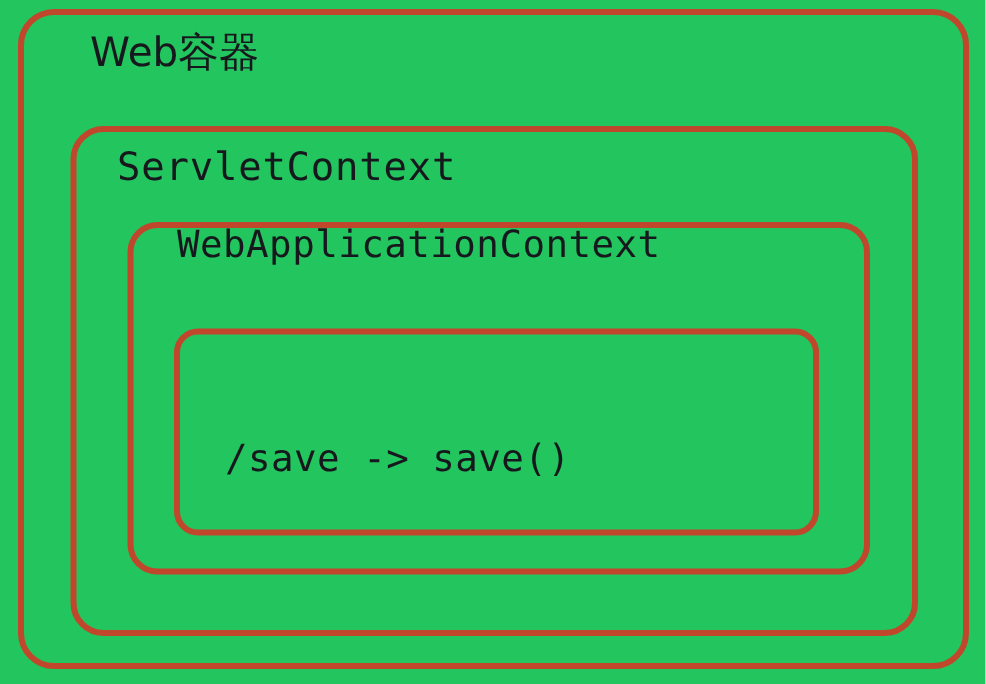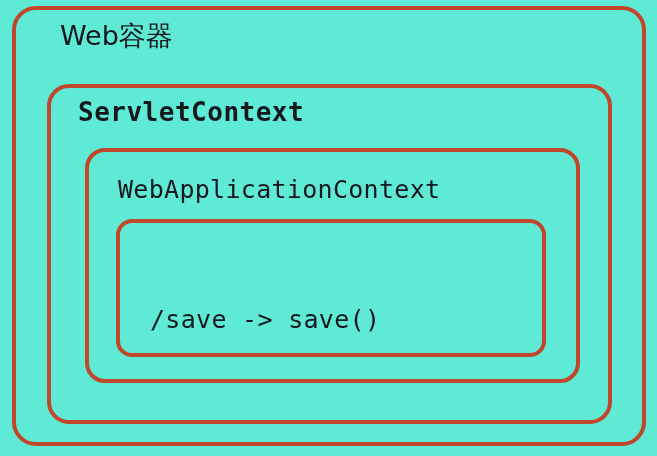--- a/index.html
+++ b/index.html
@@ -5,21 +5,21 @@
 <style>
   html, body {
     margin: 0;
     padding: 0;
     background: #ffffff;
   }
   #canvas {
     position: relative;
     width: 657px;
     height: 456px;
-    background: #5eead4;
+    background: #22c55e;
     overflow: hidden;
     font-family: "DejaVu Sans Mono", "Liberation Mono", monospace;
   }
 
   
   .box {
     position: absolute;
     box-sizing: border-box;
     border-style: solid;
     background: transparent;
@@ -79,44 +79,42 @@
     font-family: "DejaVu Sans", "Liberation Sans", sans-serif;
     font-size: 27px;
     letter-spacing: 0px;
   }
 
   .label-servlet {
     left: 78px;
     top: 99px;
     font-size: 26px;
     letter-spacing: 0.5px;
-    font-weight: bold;
   }
 
   .label-wac {
     left: 118px;
-    top: 177px;
+    top: 150px;
     font-size: 25px;
     letter-spacing: 0.3px;
     text-align: center;
   }
 
   .label-controller-title {
     left: 150px;
     top: 232px;
     font-size: 25px;
     letter-spacing: 0.3px;
   }
 
   .label-controller-mapping {
     left: 150px;
     top: 293px;
     font-size: 25px;
     letter-spacing: 0.3px;
-    margin-top: 14px;
   }
 </style>
 </head>
 <body>
 
 <div id="canvas">
 
   <div class="box box-web"></div>
 
   <div class="box box-servlet"></div>

